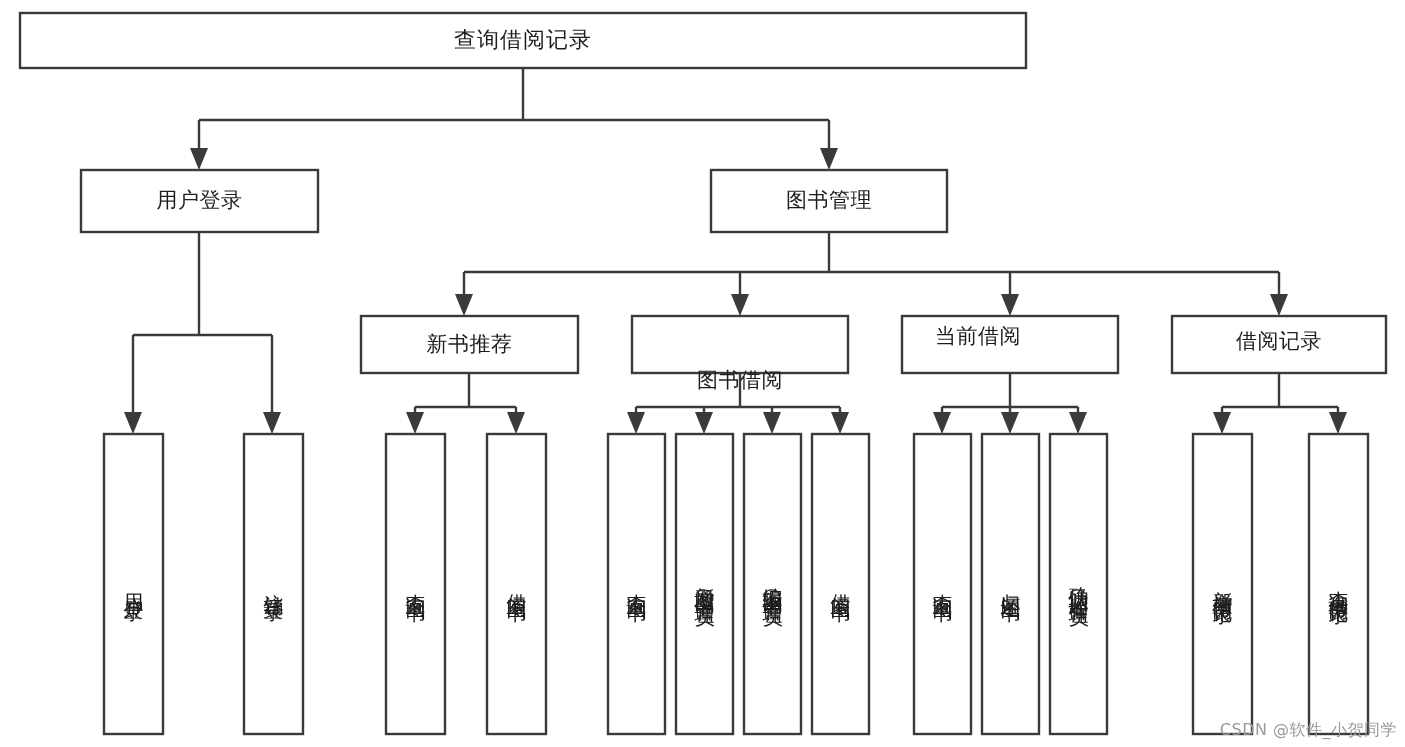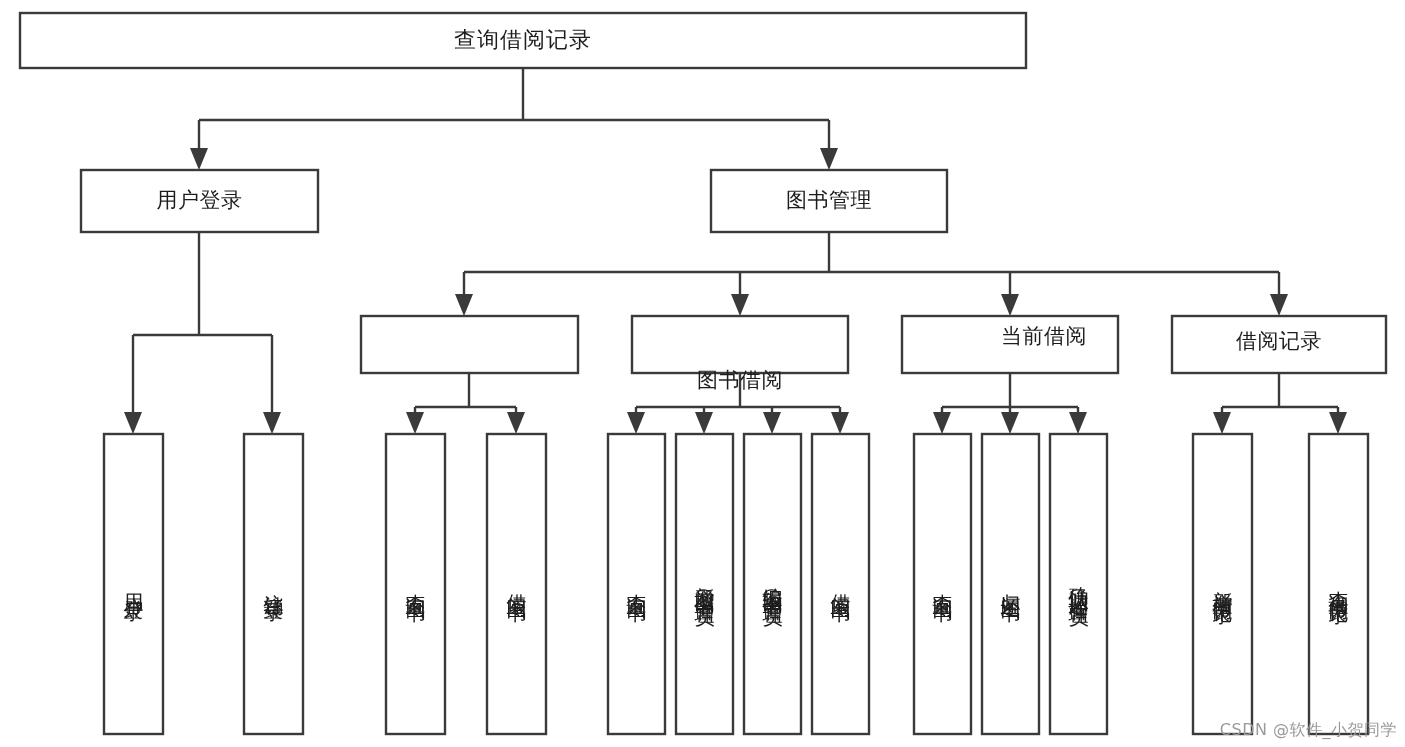--- a/index.html
+++ b/index.html
@@ -191,22 +191,23 @@
 
     <rect class="node-box" x="1193" y="434" width="59" height="300"></rect>
     <rect class="node-box" x="1309" y="434" width="59" height="300"></rect>
   </svg>
 
   <div class="node-label horizontal title" style="left:20px; top:13px; width:1006px; height:55px;">查询借阅记录</div>
 
   <div class="node-label horizontal" style="left:81px; top:170px; width:237px; height:62px;">用户登录</div>
   <div class="node-label horizontal" style="left:711px; top:170px; width:236px; height:62px;">图书管理</div>
 
+  <div class="node-label horizontal" style="left:361px; top:316px; width:217px; height:57px;">新书推荐</div>
   <div class="node-label horizontal" style="left:632px; top:316px; width:216px; height:57px;margin-top:36px;">图书借阅</div>
-  <div class="node-label horizontal" style="left:936px; top:316px; width:216px; height:41px;text-align:right;">当前借阅</div>
+  <div class="node-label horizontal" style="left:870px; top:316px; width:216px; height:41px;text-align:right;">当前借阅</div>
   <div class="node-label horizontal" style="left:1172px; top:304px; width:214px; height:75px;">借阅记录</div>
 
   <div class="node-label vertical" style="left:104px; top:434px; width:59px; height:300px;">用户登录</div>
   <div class="node-label vertical" style="left:244px; top:434px; width:59px; height:300px;">注销登录</div>
 
   <div class="node-label vertical" style="left:386px; top:434px; width:59px; height:300px;">查询图书</div>
   <div class="node-label vertical" style="left:487px; top:434px; width:59px; height:300px;">借阅图书</div>
 
   <div class="node-label vertical" style="left:608px; top:434px; width:57px; height:300px;">查询图书</div>
   <div class="node-label vertical" style="left:676px; top:434px; width:57px; height:300px;">新增图书（管理员）</div>

